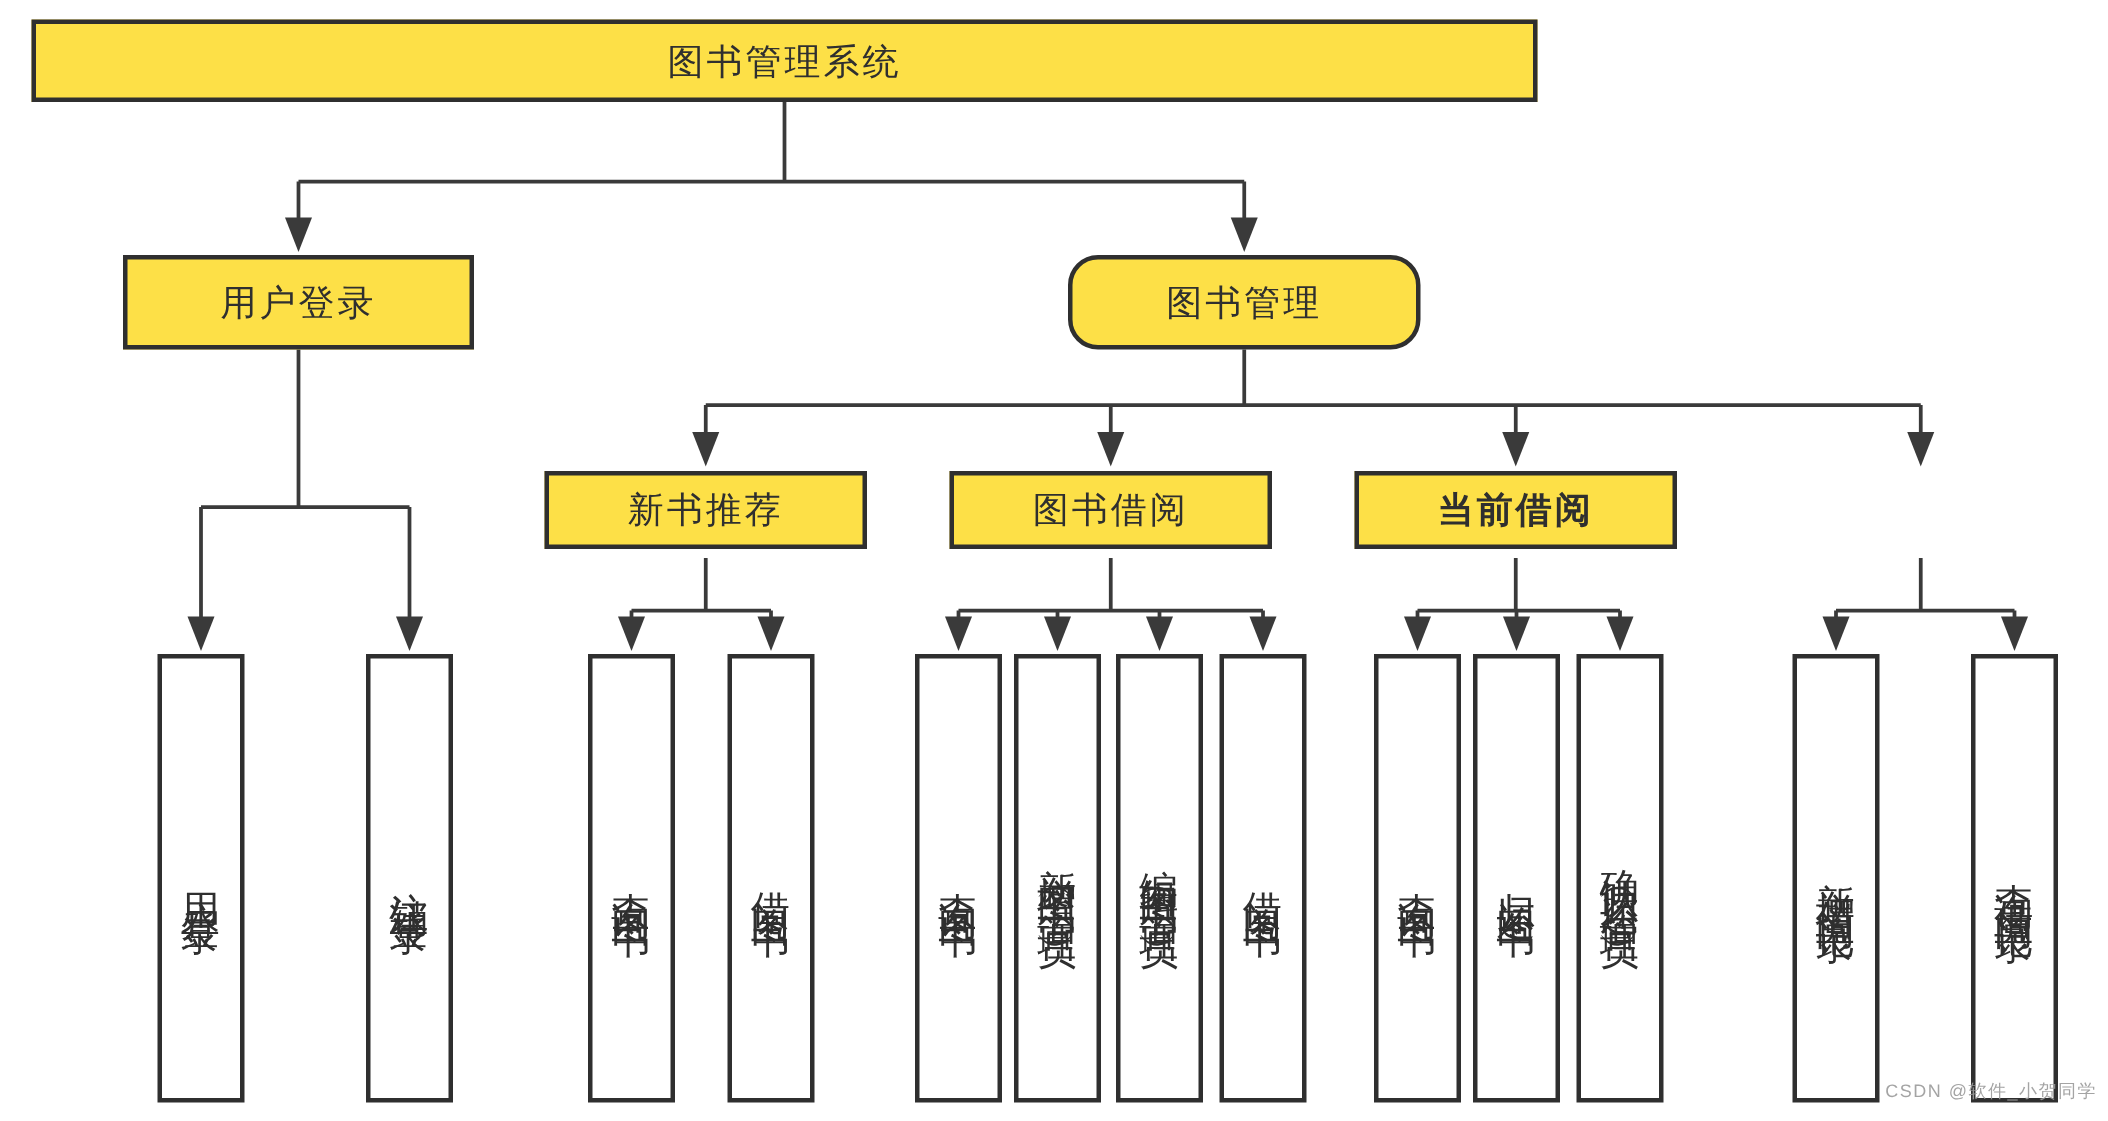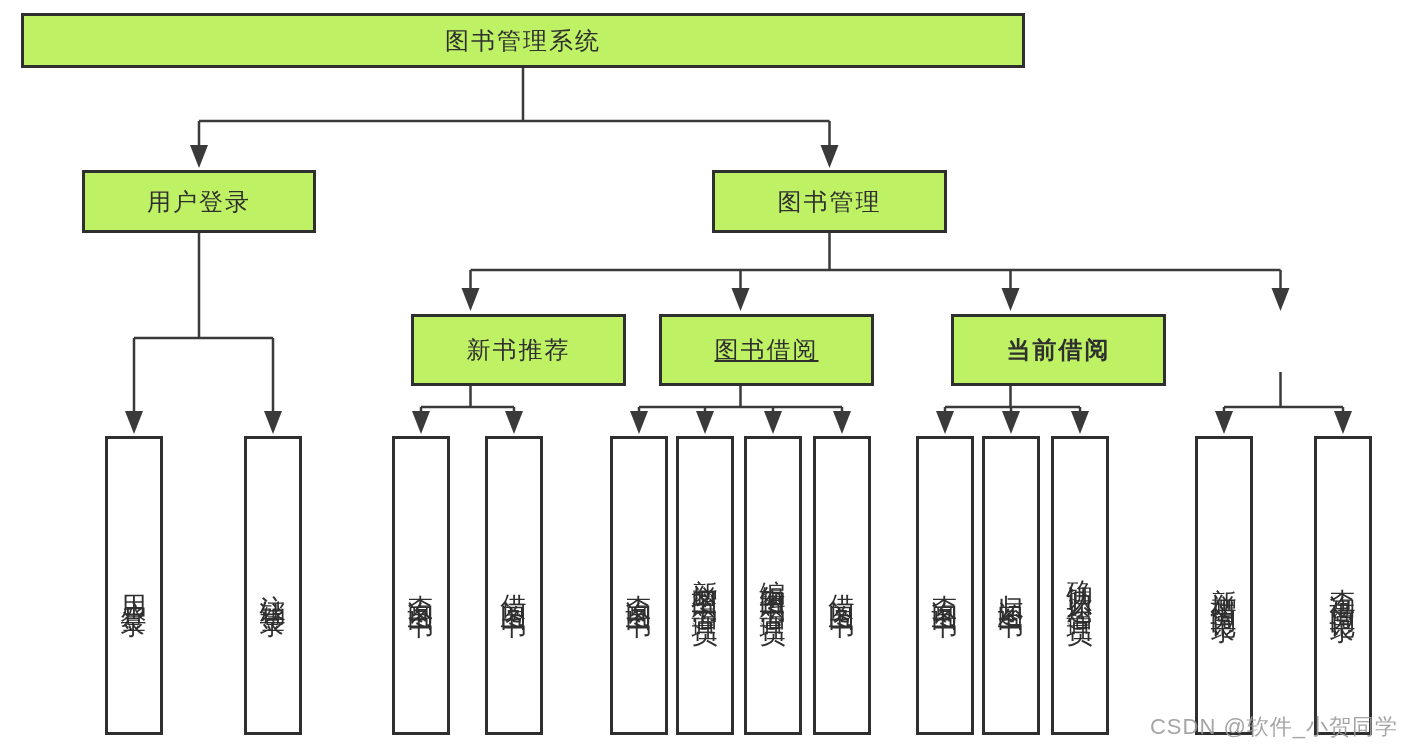--- a/index.html
+++ b/index.html
@@ -9,43 +9,43 @@
   body { background:#fff; font-family:"Liberation Sans", sans-serif; }
   .canvas {
     position:relative; width:1405px; height:747px;
     background:var(--background); overflow:hidden;
   }
   svg.wires { position:absolute; left:0; top:0; z-index:0; }
   svg.wires path { stroke:var(--line); stroke-width:2.5; fill:none; }
   svg.wires polygon { fill:var(--line); stroke:none; }
   .node {
     position:absolute; z-index:1;
-    border:3px solid var(--border); background:#bef264;
+    border:3px solid var(--border); background:#fde047;
     display:flex; align-items:center; justify-content:center;
     font-size:24px; letter-spacing:2px; color:var(--text);
     white-space:nowrap;
   }
   .root  { left:21px;  top:13px;  width:1004px; height:55px; }
   .lvl2a { left:82px;  top:170px; width:234px;  height:63px; }
-  .lvl2b { left:712px; top:170px; width:235px;  height:63px; }
-  .lvl3  { top:314px; width:215px; height:72px;margin-left:48px; }
-  .l3a { left:363px; } .l3b { left:611px;text-decoration:underline; } .l3c { left:903px;font-weight:bold; } .l3d { left:1173px; }
+  .lvl2b { left:712px; top:170px; width:235px;  height:63px;border-radius:20px; }
+  .lvl3  { top:314px; width:215px; height:52px; }
+  .l3a { left:363px; } .l3b { left:633px; } .l3c { left:903px;font-weight:bold; } .l3d { left:1173px; }
   .leaf {
     position:absolute; z-index:1; top:436px; width:58px; height:299px;
     border:3px solid var(--border); background:#fff;
     display:flex; align-items:center; justify-content:center;
   }
   .leaf .vtext {
     writing-mode:vertical-rl; text-orientation:mixed;
     font-size:26px; letter-spacing:6px; color:var(--text);
     white-space:nowrap; line-height:1;
   }
   .watermark {
     position:absolute; z-index:3; top:715px; right:7px;
-    font-size:22px; line-height:24px; color:var(--watermark);
+    font-size:12px; line-height:24px; color:var(--watermark);
     letter-spacing:1px; opacity:0.9;
   }
 </style>
 </head>
 <body>
 
 <div class="canvas">
 
   <svg class="wires" width="1405" height="747" viewBox="0 0 1405 747">
 

